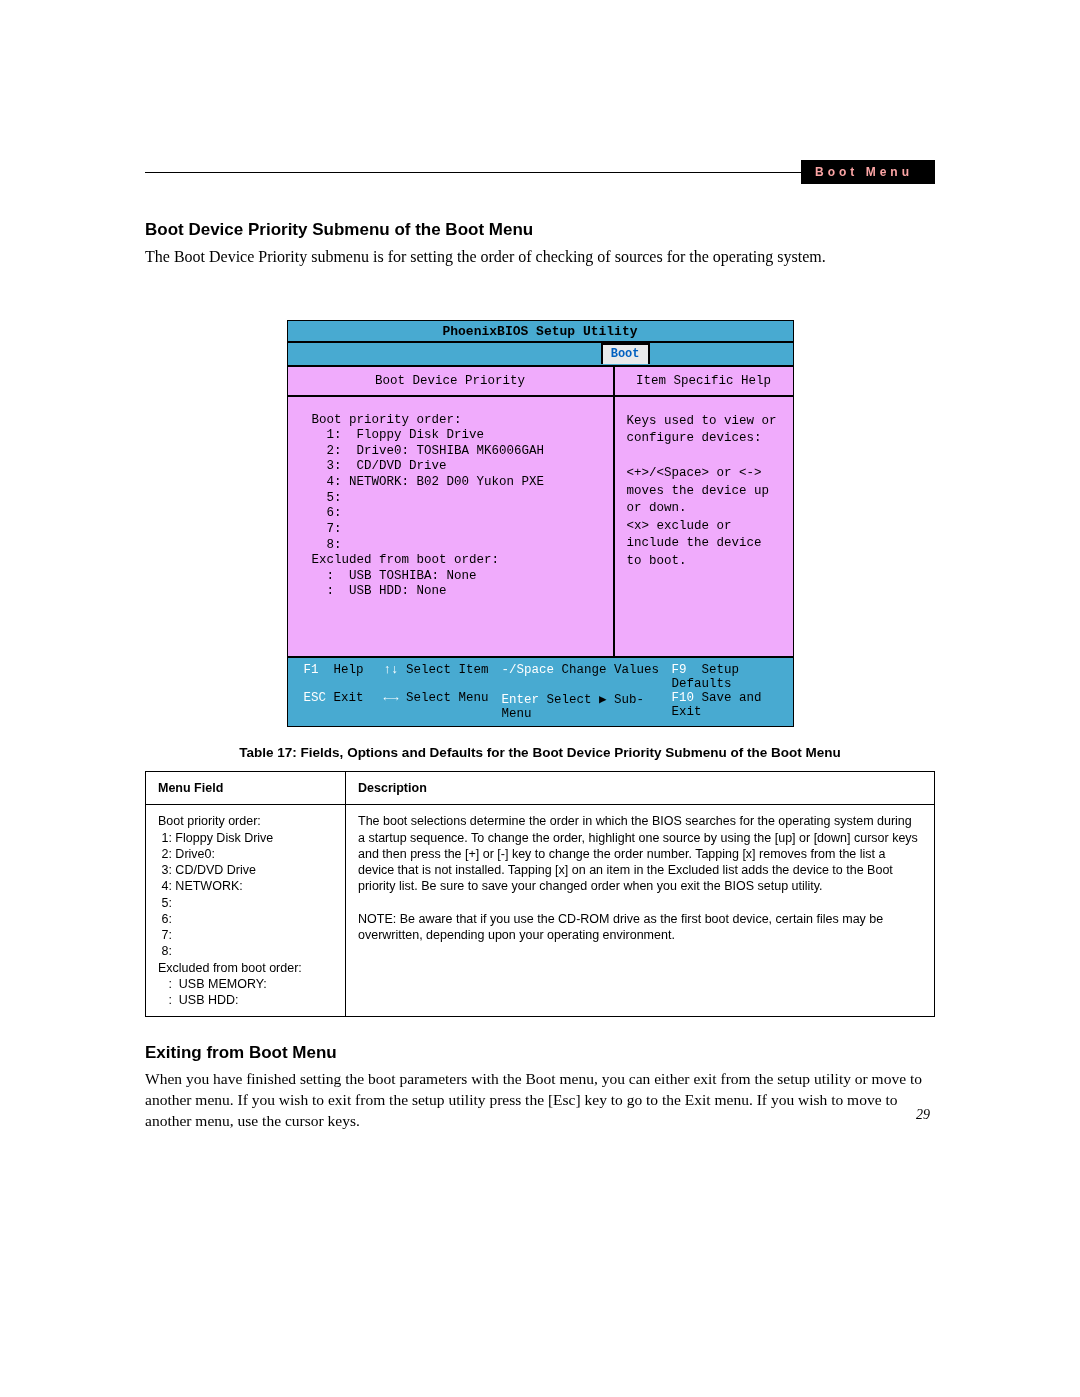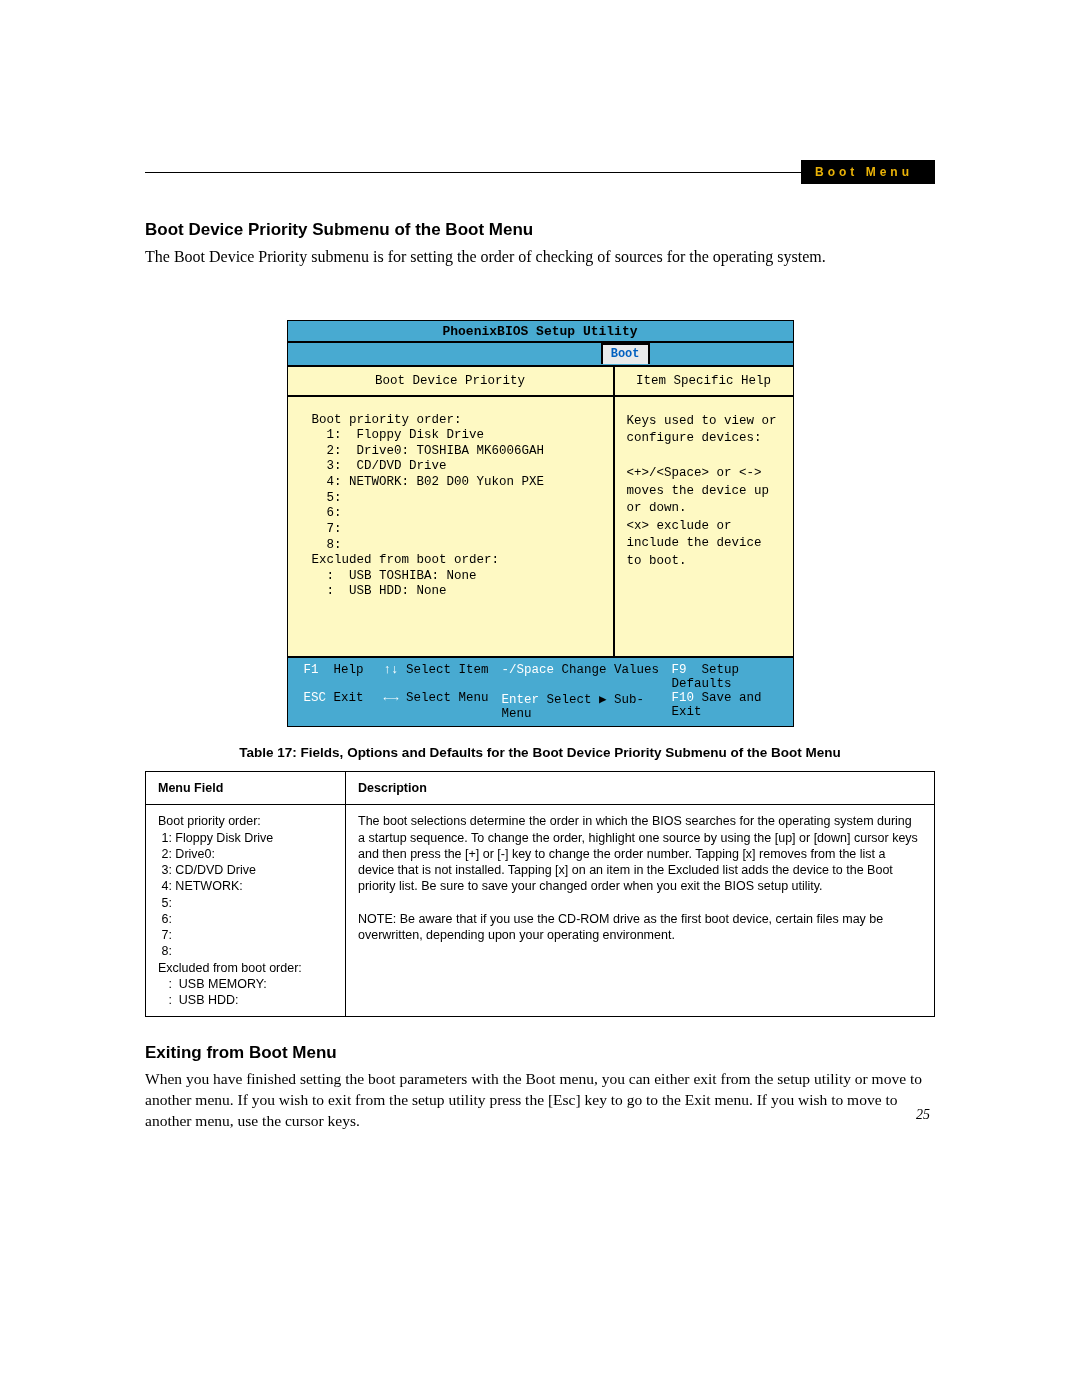--- a/index.html
+++ b/index.html
@@ -20,21 +20,21 @@
     margin-bottom: 36px;
   }
   .top-rule {
     flex: 1;
     height: 1px;
     background: #000;
     margin-right: 0;
   }
   .boot-menu-tab {
     background: #000;
-    color: #eab308;
+    color: #fca5a5;
     font-family: Arial, Helvetica, sans-serif;
     font-weight: bold;
     font-size: 12px;
     letter-spacing: 4px;
     padding: 5px 22px 5px 14px;
     display: flex;
     align-items: center;
   }
   h2.subheading {
     font-family: Arial, Helvetica, sans-serif;
@@ -83,21 +83,21 @@
     border-right: 2px solid #000;
     border-top: 2px solid #000;
     padding: 2px 8px 3px 8px;
     font-family: "Courier New", monospace;
     font-size: 12px;
     font-weight: bold;
   }
   .bios-body {
     display: flex;
     border-top: 0;
-    background: #fef9c3;
+    background: #f0abfc;
   }
   .bios-left {
     flex: 0 0 325px;
     border-right: 2px solid #000;
   }
   .bios-right {
     flex: 1;
   }
   .bios-panel-head {
     text-align: center;
@@ -271,15 +271,15 @@
         <span>The boot selections determine the order in which the BIOS searches for the operating system during a startup sequence. To change the order, highlight one source by using the [up] or [down] cursor keys and then press the [+] or [-] key to change the order number. Tapping [x] removes from the list a device that is not installed. Tapping [x] on an item in the Excluded list adds the device to the Boot priority list. Be sure to save your changed order when you exit the BIOS setup utility.</span><br><br>
         <span>NOTE: Be aware that if you use the CD-ROM drive as the first boot device, certain files may be overwritten, depending upon your operating environment.</span>
       </td>
     </tr>
   </tbody>
     </table>
 
   <h2 class="exit-head">Exiting from Boot Menu</h2>
   <p class="exit-body">When you have finished setting the boot parameters with the Boot menu, you can either exit from the setup utility or move to another menu. If you wish to exit from the setup utility press the [Esc] key to go to the Exit menu. If you wish to move to another menu, use the cursor keys.</p>
 
-  <div class="page-number">25</div>
+  <div class="page-number">29</div>
 
 </div>
 
 </body></html>

